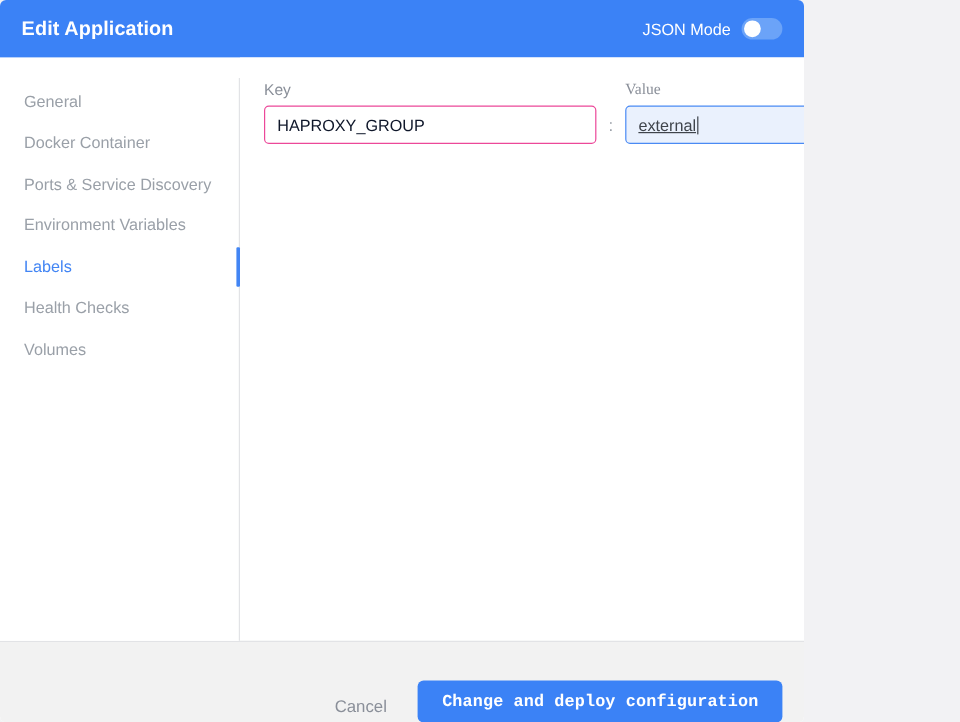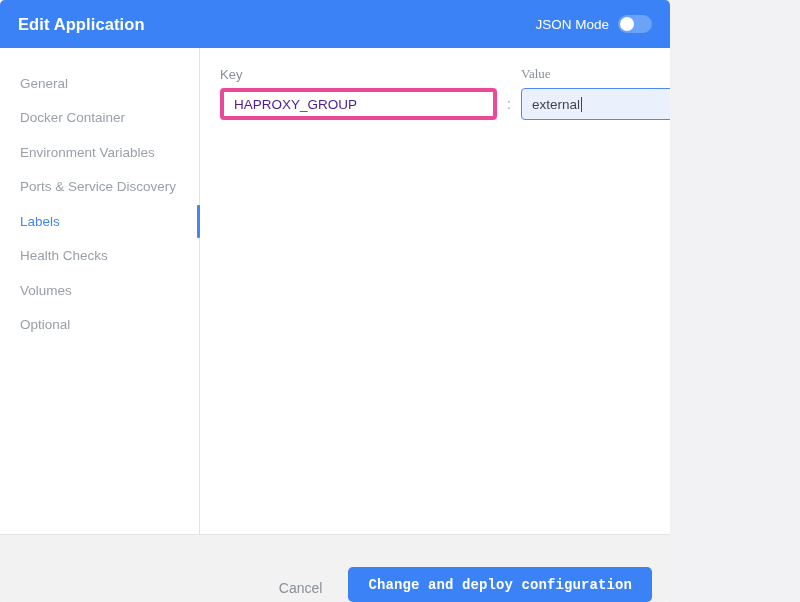--- a/index.html
+++ b/index.html
@@ -80,24 +80,25 @@
     flex: 1 1 auto;
     display: flex;
     min-height: 0;
     background: #ffffff;
   }
 
   .sidebar {
     width: 200px;
     flex: 0 0 200px;
     border-right: 1px solid #e2e3e6;
-    padding-top: 18px;
-    box-sizing: border-box;
-    position: relative;
-    background: #ffffff;
+    padding-top: 2px;
+    box-sizing: border-box;
+    position: relative;
+    background: #ffffff;
+    margin-top: 17px;
   }
   .sidebar-item {
     position: relative;
     height: 34.5px;
     display: flex;
     align-items: center;
     padding-left: 20px;
     font-size: 13.5px;
     color: #9aa0a8;
     cursor: pointer;
@@ -140,26 +141,26 @@
   .lbl.colon-gap { width: 24px; flex: 0 0 24px; }
   .lbl.value-lbl { width: 188px; flex: 0 0 188px; font-family: Liberation Serif, serif; }
 
   .field-row {
     display: flex;
     align-items: center;
   }
   .txt-input {
     height: 32px;
     box-sizing: border-box;
-    border: 4px solid #ec4899;
+    border: 1px solid #ec4899;
     border-radius: 4px;
     background: #ffffff;
     font-family: "Liberation Sans", sans-serif;
     font-size: 13.5px;
-    color: #4c1d95;
+    color: #0f172a;
     padding: 0 10px;
     display: flex;
     align-items: center;
     outline: none;
   }
   .key-input {
     width: 277px;
     flex: 0 0 277px;
   }
   .colon {
@@ -169,20 +170,21 @@
     color: #9aa0a8;
     font-size: 14px;
   }
   .value-input {
     width: 188px;
     flex: 0 0 188px;
     border: 1px solid #4a8af4;
     background: #eaf1fd;
     color: #3f444b;
     position: relative;
+    text-decoration: underline;
   }
   .caret {
     display: inline-block;
     width: 1px;
     height: 15px;
     background: #3f444b;
     margin-left: 1px;
   }
 
   .circle-btn {
@@ -280,41 +282,37 @@
     <div class="sidebar">
       <div class="sidebar-item">
         <span>General</span>
 
       </div>
       <div class="sidebar-item">
         <span>Docker Container</span>
 
       </div>
       <div class="sidebar-item">
+        <span>Ports &amp; Service Discovery</span>
+
+      </div>
+      <div class="sidebar-item">
         <span>Environment Variables</span>
-
-      </div>
-      <div class="sidebar-item">
-        <span>Ports &amp; Service Discovery</span>
 
       </div>
       <div class="sidebar-item active">
         <span>Labels</span>
         <span class="active-bar"></span>
       </div>
       <div class="sidebar-item">
         <span>Health Checks</span>
 
       </div>
       <div class="sidebar-item">
         <span>Volumes</span>
-
-      </div>
-      <div class="sidebar-item">
-        <span>Optional</span>
 
       </div>
     </div>
 
     <div class="main">
 
       <div class="field-labels">
         <div class="lbl key-lbl">Key</div>
         <div class="lbl colon-gap"></div>
         <div class="lbl value-lbl">Value</div>

